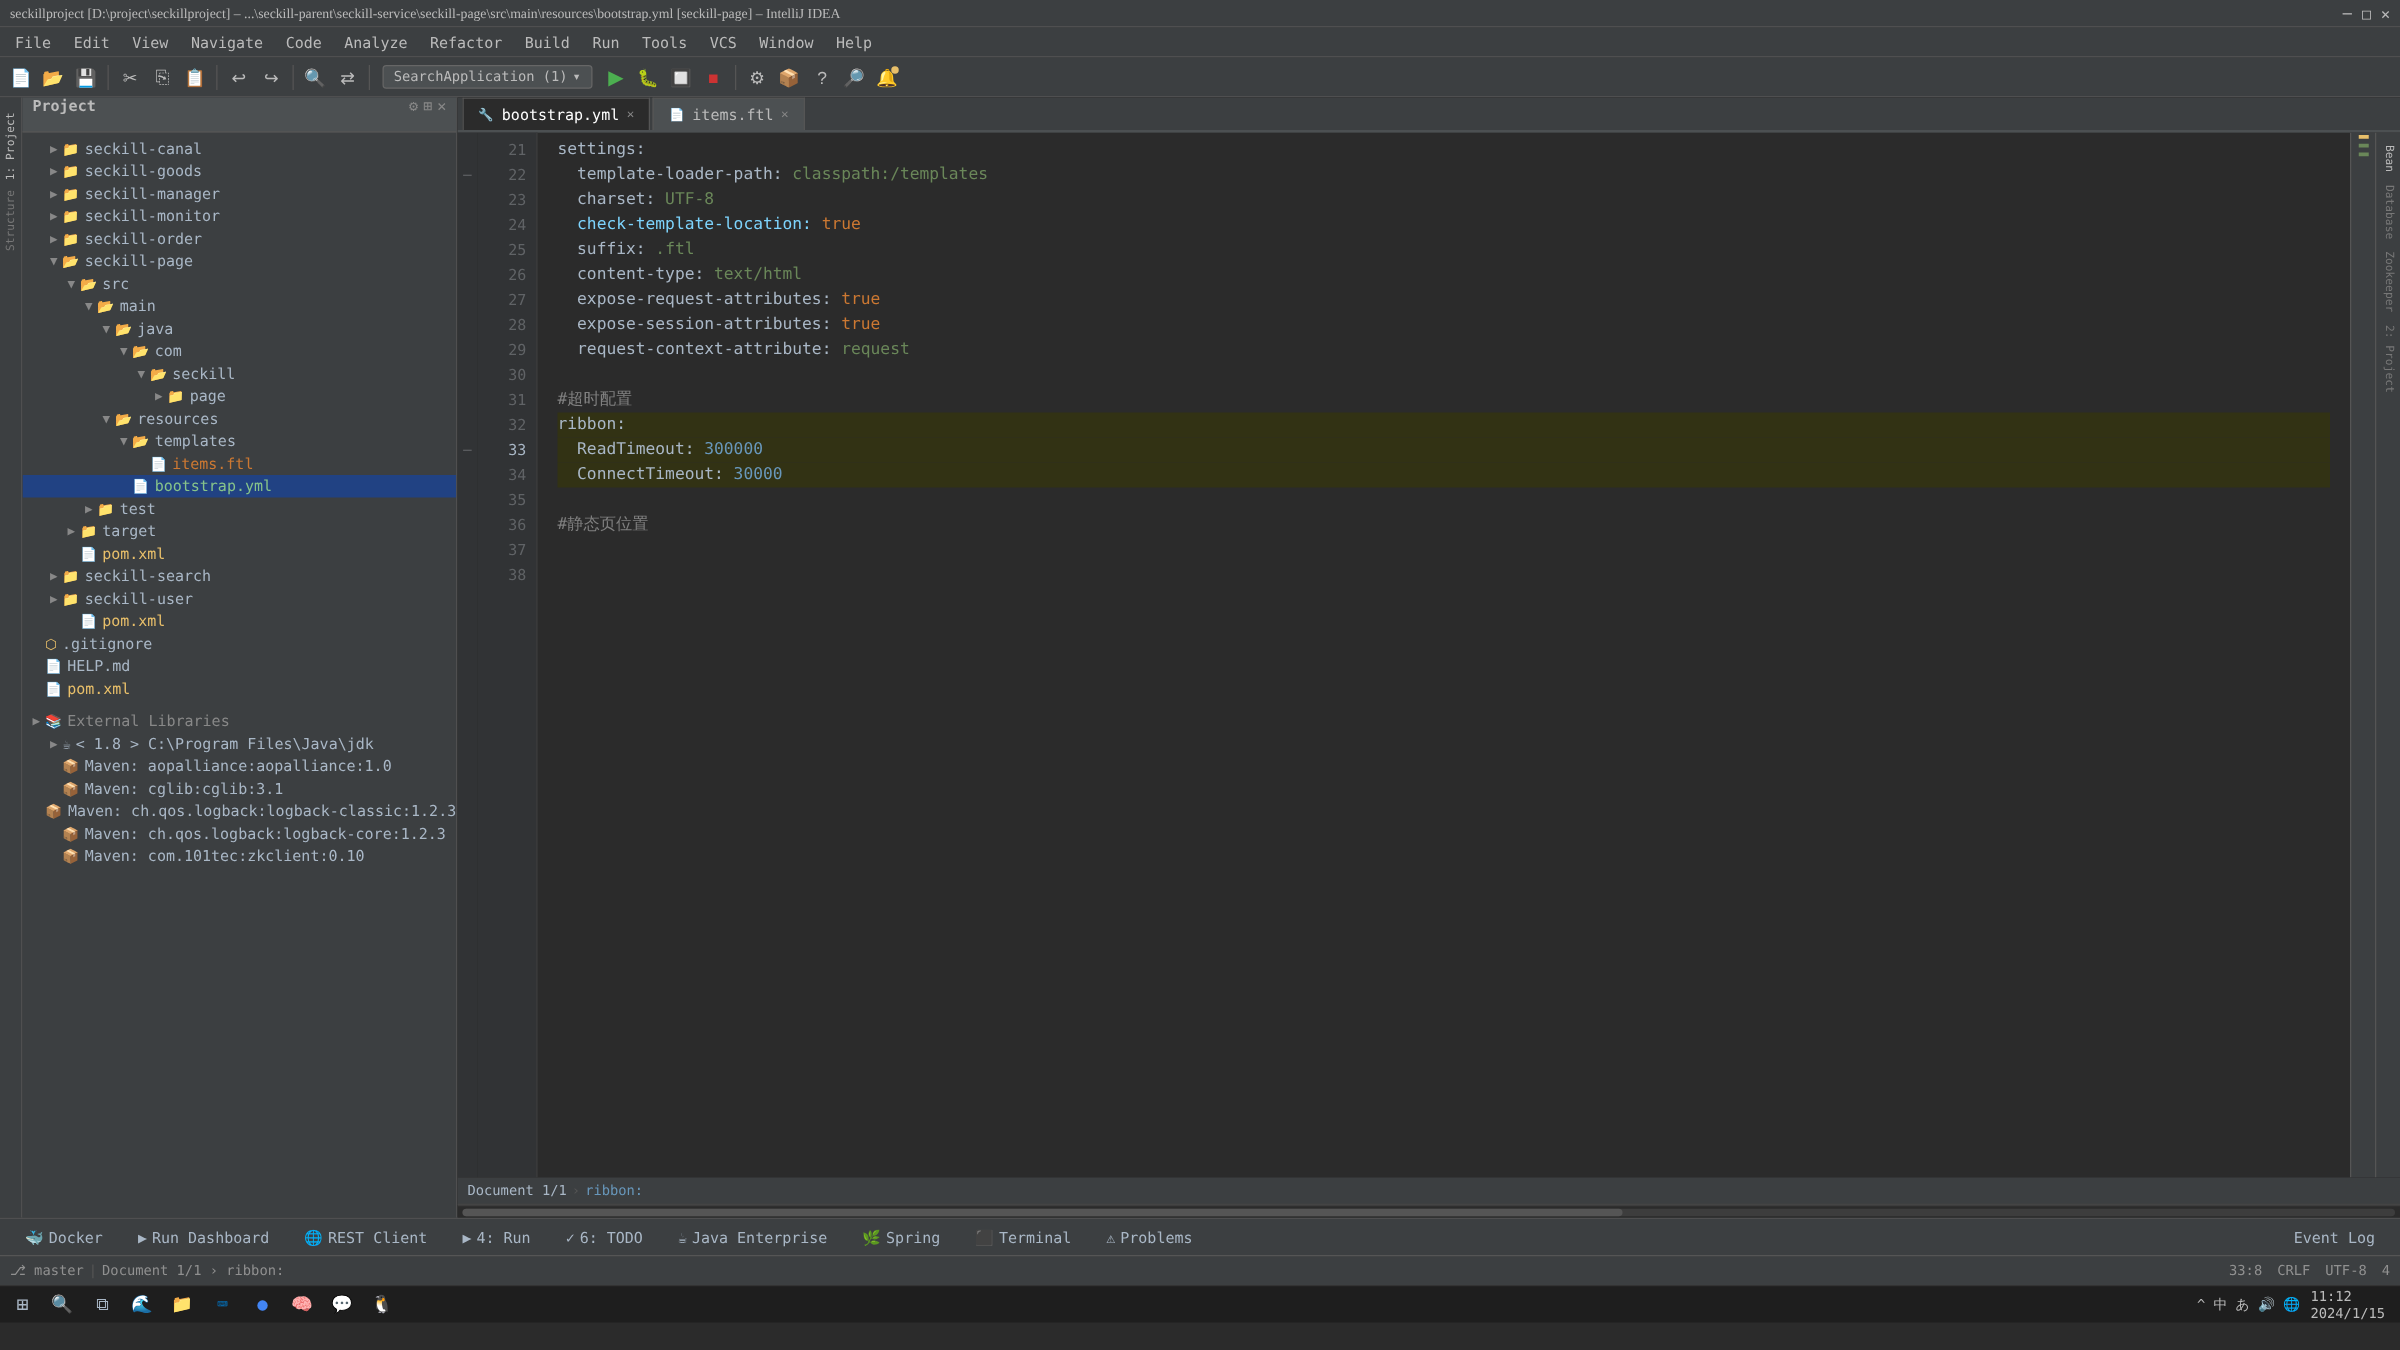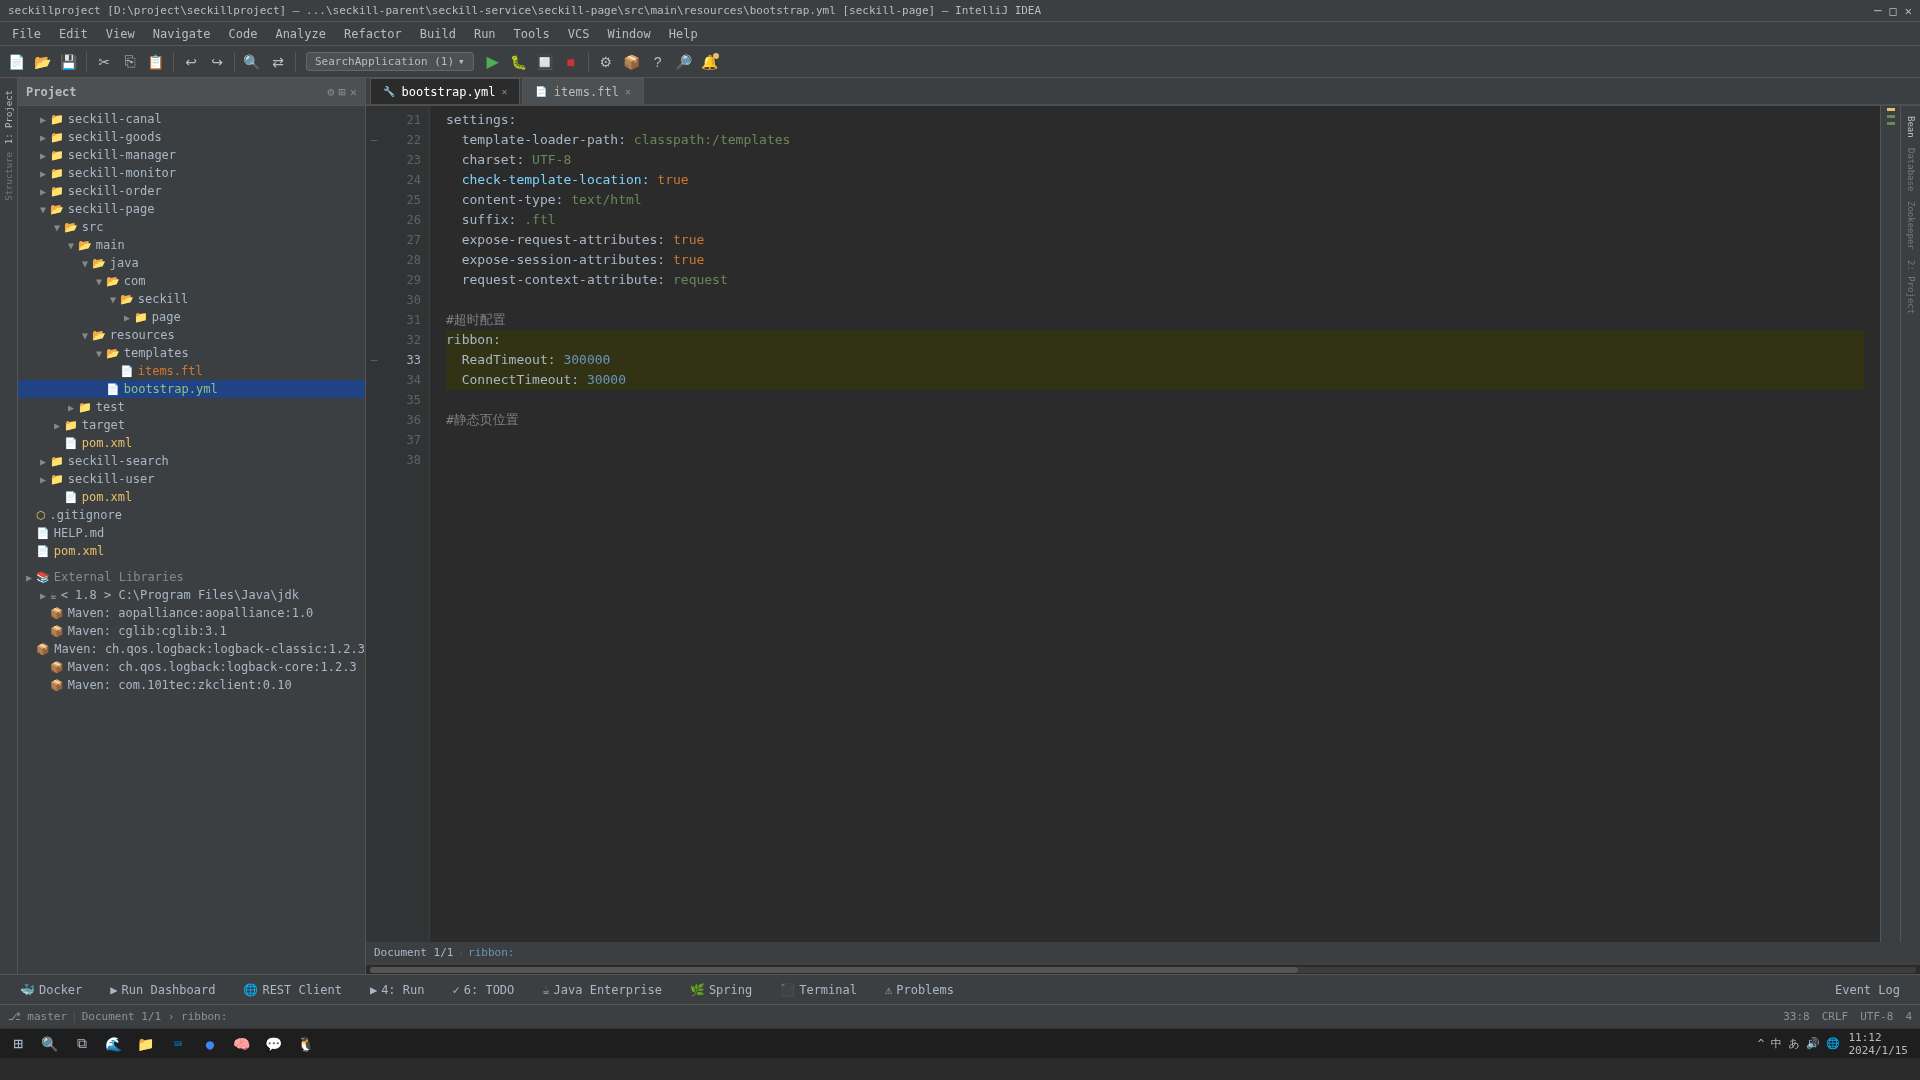--- a/index.html
+++ b/index.html
@@ -86,21 +86,21 @@
       width: 348px;
       background: #3c3f41;
       border-right: 1px solid #555;
       display: flex;
       flex-direction: column;
     }
     #project-header {
       height: 28px;
       background: #4c5052;
       display: flex;
-      align-items: center;
+      align-items: flex-start;
       padding: 0 8px;
       font-size: 12px;
       color: #bbbbbb;
       border-bottom: 1px solid #555;
       justify-content: space-between;
     }
     #project-tree {
       flex: 1;
       overflow-y: auto;
       padding: 4px 0;
@@ -312,21 +312,21 @@
       background: #e8bf6a;
       border-radius: 50%;
       position: absolute;
       top: 2px; right: 2px;
     }
   </style>
 </head>
 <body>
 
 <div id="title-bar">
-  <span style="font-size:11px;">seckillproject [D:\project\seckillproject] – ...\seckill-parent\seckill-service\seckill-page\src\main\resources\bootstrap.yml [seckill-page] – IntelliJ IDEA</span>
+  <span style="font-size:11px;font-family:Liberation Serif, serif;">seckillproject [D:\project\seckillproject] – ...\seckill-parent\seckill-service\seckill-page\src\main\resources\bootstrap.yml [seckill-page] – IntelliJ IDEA</span>
   <div style="margin-left:auto;display:flex;gap:8px;">
     <span style="cursor:pointer;color:#bbb;">─</span>
     <span style="cursor:pointer;color:#bbb;">□</span>
     <span style="cursor:pointer;color:#bbb;">✕</span>
   </div>
 </div>
 
 <div id="menu-bar">
   <div class="menu-item">File</div>
   <div class="menu-item">Edit</div>
@@ -691,25 +691,25 @@
 
         <div class="code-line">
           <span style="color:#a9b7c6;">  charset: </span><span style="color:#6a8759;">UTF-8</span>
         </div>
 
         <div class="code-line">
           <span style="color:#7dd3fc;">  check-template-location: </span><span style="color:#cc7832;">true</span>
         </div>
 
         <div class="code-line">
+          <span style="color:#a9b7c6;">  suffix: </span><span style="color:#6a8759;">.ftl</span>
+        </div>
+
+        <div class="code-line">
           <span style="color:#a9b7c6;">  content-type: </span><span style="color:#6a8759;">text/html</span>
-        </div>
-
-        <div class="code-line">
-          <span style="color:#a9b7c6;">  suffix: </span><span style="color:#6a8759;">.ftl</span>
         </div>
 
         <div class="code-line">
           <span style="color:#a9b7c6;">  expose-request-attributes: </span><span style="color:#cc7832;">true</span>
         </div>
 
         <div class="code-line">
           <span style="color:#a9b7c6;">  expose-session-attributes: </span><span style="color:#cc7832;">true</span>
         </div>
 

